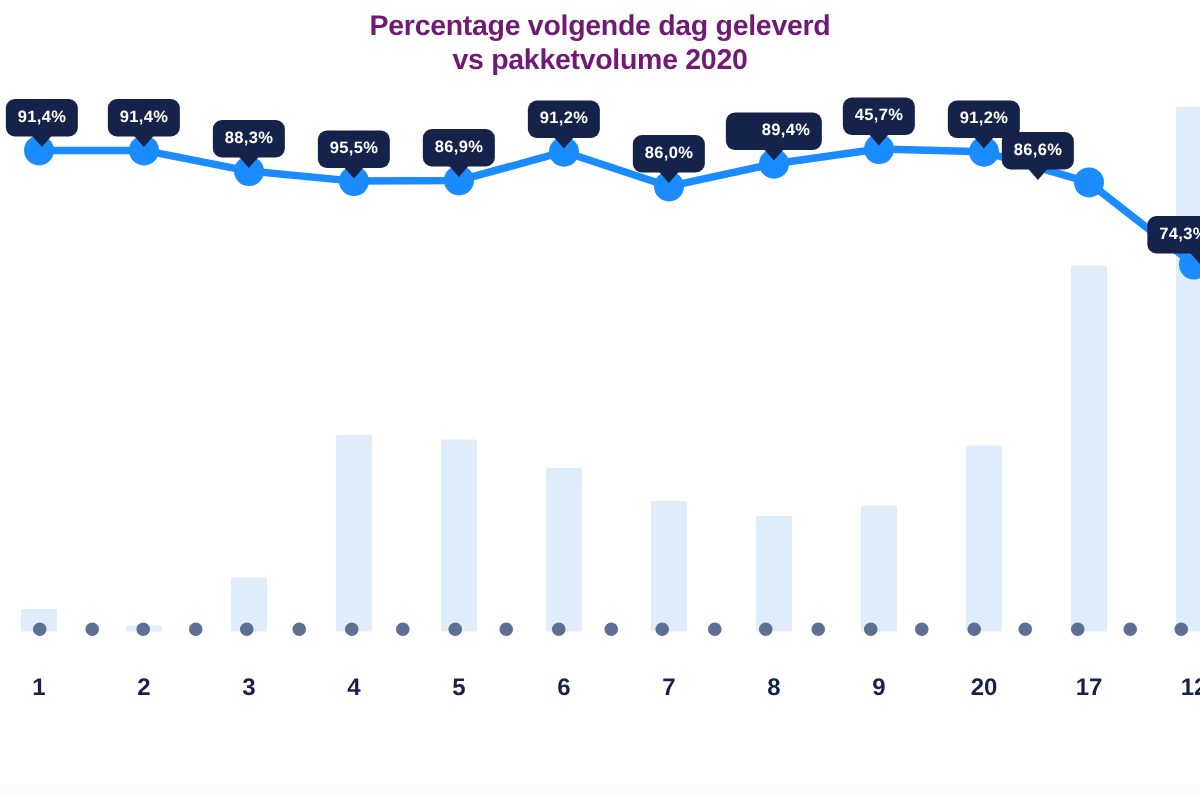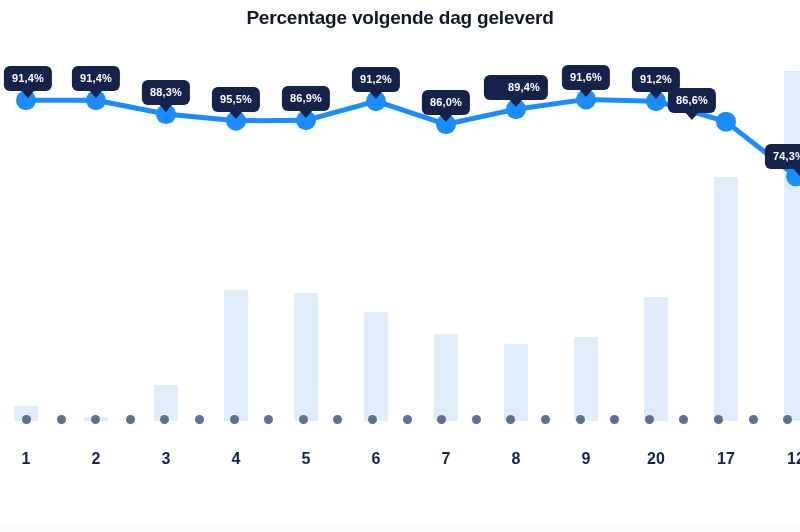--- a/index.html
+++ b/index.html
@@ -20,21 +20,21 @@
   }
 
   
   .chart-title {
     position: absolute;
     top: 0;
     left: 0;
     width: 800px;
     padding-top: 6px;
     text-align: center;
-    color: #0f172a;
+    color: #701a75;
     font-size: 19px;
     font-weight: bold;
     line-height: 23px;
     letter-spacing: -0.2px;
   }
   .chart-title .t-line { display: block; }
 
   
   .plot-area {
     position: absolute;
@@ -159,20 +159,21 @@
     background: #fafbfc;
   }
 </style>
 </head>
 <body>
 
 <div id="chart-root">
 
   <div class="chart-title">
     <span class="t-line">Percentage volgende dag geleverd</span>
+    <span class="t-line">vs pakketvolume 2020</span>
   </div>
 
   <div class="plot-area">
     <div class="bars-layer" id="bars-layer">
         <div class="vol-bar" title="1: 4" style="left: 14px; height: 14.5833px; bottom: 4px;"></div>
         <div class="vol-bar" title="2: 1" style="left: 84px; height: 4px; bottom: 4px;"></div>
         <div class="vol-bar" title="3: 10" style="left: 154px; height: 36.4583px; bottom: 4px;"></div>
         <div class="vol-bar" title="4: 36" style="left: 224px; height: 131.25px; bottom: 4px;"></div>
         <div class="vol-bar" title="5: 35" style="left: 294px; height: 127.604px; bottom: 4px;"></div>
         <div class="vol-bar" title="6: 30" style="left: 364px; height: 109.375px; bottom: 4px;"></div>
@@ -228,21 +229,21 @@
 
   <div id="badges-layer">
       <div class="badge" style="left: 28px; top: 66.27px;">91,4%</div>
       <div class="badge" style="left: 96px; top: 66.27px;">91,4%</div>
       <div class="badge" style="left: 166px; top: 80.065px;">88,3%</div>
       <div class="badge" style="left: 236px; top: 86.74px;">95,5%</div>
       <div class="badge" style="left: 306px; top: 86.295px;">86,9%</div>
       <div class="badge" style="left: 376px; top: 67.16px;">91,2%</div>
       <div class="badge" style="left: 446px; top: 90.3px;">86,0%</div>
       <div class="badge" style="left: 516px; top: 75.17px; padding-left: 24px;">89,4%</div>
-      <div class="badge" style="left: 586px; top: 65.38px;">91,6%</div>
+      <div class="badge" style="left: 586px; top: 65.38px;">45,7%</div>
       <div class="badge" style="left: 656px; top: 67.16px;">91,2%</div>
       <div class="badge" style="left: 692px; top: 87.63px;">86,6%</div>
       <div class="badge badge-right" style="left: 789px; top: 144.365px;">74,3%</div>
     </div>
 
   <div class="x-axis" id="x-axis">
       <div class="x-tick" style="left: 26px;">1</div>
       <div class="x-tick" style="left: 96px;">2</div>
       <div class="x-tick" style="left: 166px;">3</div>
       <div class="x-tick" style="left: 236px;">4</div>

